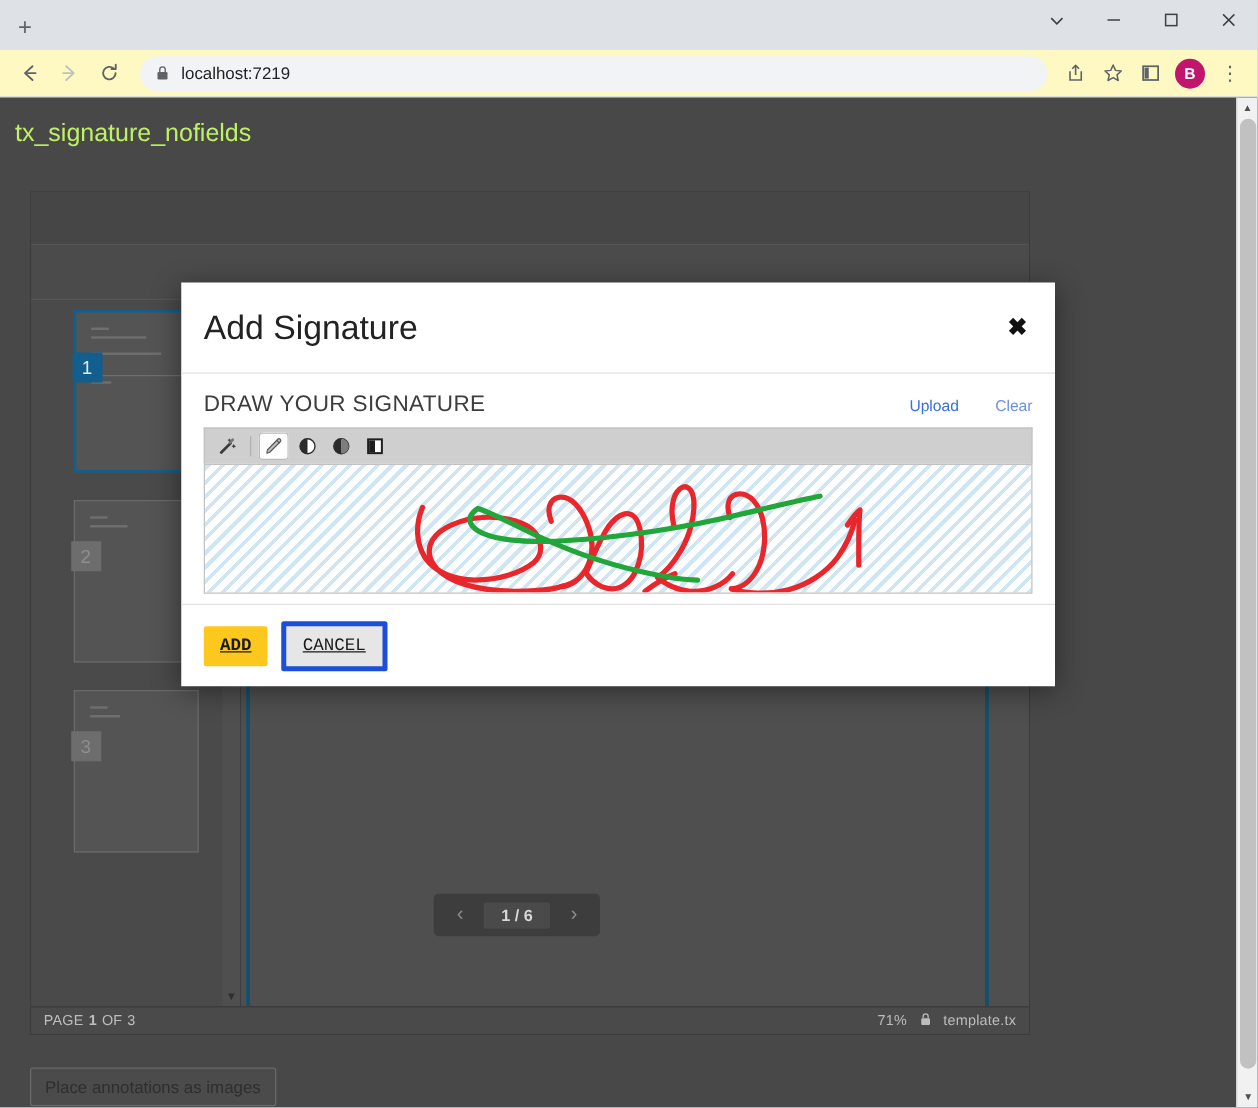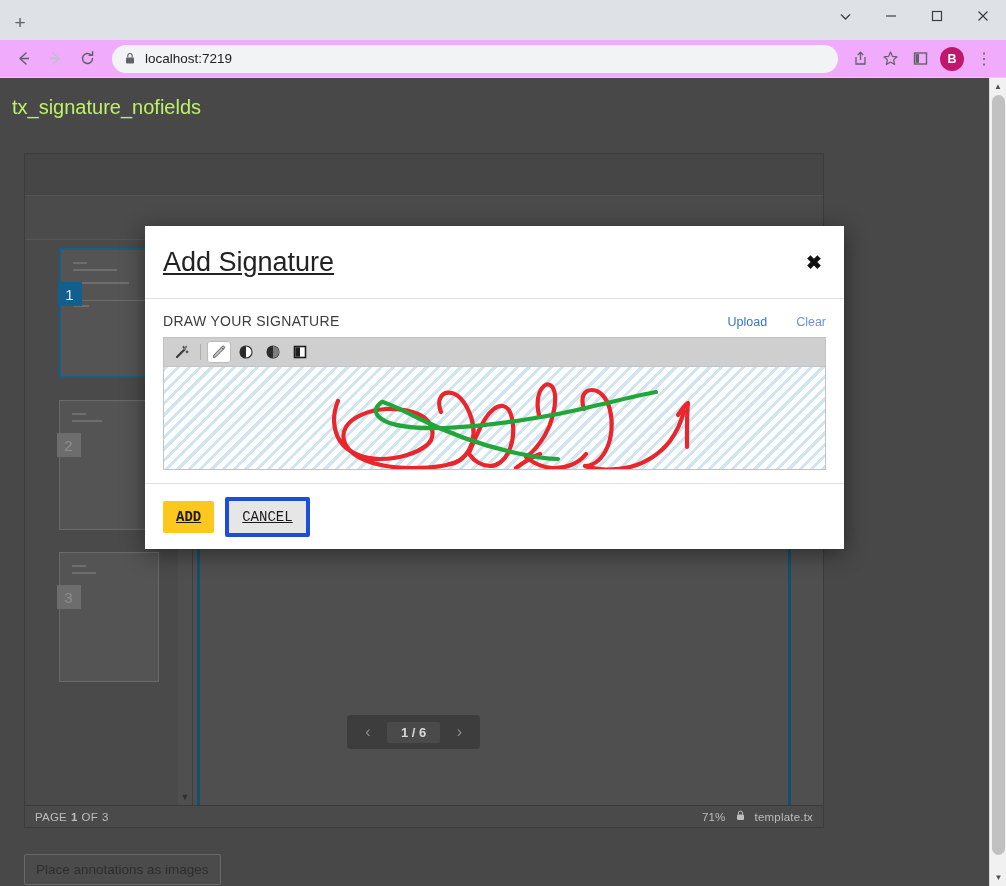--- a/index.html
+++ b/index.html
@@ -36,21 +36,21 @@
     display:flex; align-items:center; justify-content:center;
     color:#5f6368; font-size:19px; border-radius:50%;
   }
   .wincontrols {
     position:absolute; right:0; top:0; height:40px; display:flex;
   }
   .wc { width:46px; height:32px; display:flex; align-items:center; justify-content:center; color:#3c4043; }
   .wc svg { display:block; }
 
   .toolbar {
-    height:38px; background:#f0abfc; display:flex; align-items:center;
+    height:38px; background:#fef9c3; display:flex; align-items:center;
     padding: 0 8px; gap: 2px; border-bottom:1px solid #d5d8db;
   }
   .nav-btn {
     width:30px; height:30px; display:flex; align-items:center; justify-content:center;
     color:#5f6368; border-radius:50%;
   }
   .nav-btn.dim { color:#bdc1c6; }
   .omnibox {
     flex:1; height:28px; background:#f1f3f4; border-radius:14px;
     display:flex; align-items:center; padding:0 12px; gap:9px;
@@ -150,30 +150,30 @@
 
   
   .modal {
     position:absolute; left:145px; top:148px; width:699px; height:323px;
     background:#fff; box-shadow:0 4px 22px rgba(0,0,0,.45); z-index:40;
   }
   .modal-head {
     height:73px; display:flex; align-items:center; padding:0 18px;
     border-bottom:1px solid #e2e2e2;
   }
-  .modal-title { font-size:27px; color:#222; font-weight:normal;text-decoration:underline; }
+  .modal-title { font-size:27px; color:#222; font-weight:normal; }
   .modal-close {
     margin-left:auto; font-size:19px; color:#111; font-weight:bold; line-height:1;
     padding:6px 4px;
   }
   .modal-body { padding:14px 18px 0 18px; }
   .row-label {
     display:flex; align-items:baseline; margin-bottom:8px;
   }
-  .draw-label { font-size:14px; color:#3d3d3d; letter-spacing:.3px; }
+  .draw-label { font-size:18px; color:#3d3d3d; letter-spacing:.3px; }
   .row-links { margin-left:auto; display:flex; gap:29px; }
   .lnk { font-size:12.5px; color:#3a6fd8; }
   .lnk.clear { color:#6f90e0; }
 
   .sig-toolbar {
     height:29px; background:#cfcfcf; border:1px solid #c2c2c2; border-bottom:none;
     display:flex; align-items:center; padding:0 6px; gap:3px;
   }
   .tool {
     width:24px; height:22px; display:flex; align-items:center; justify-content:center;

